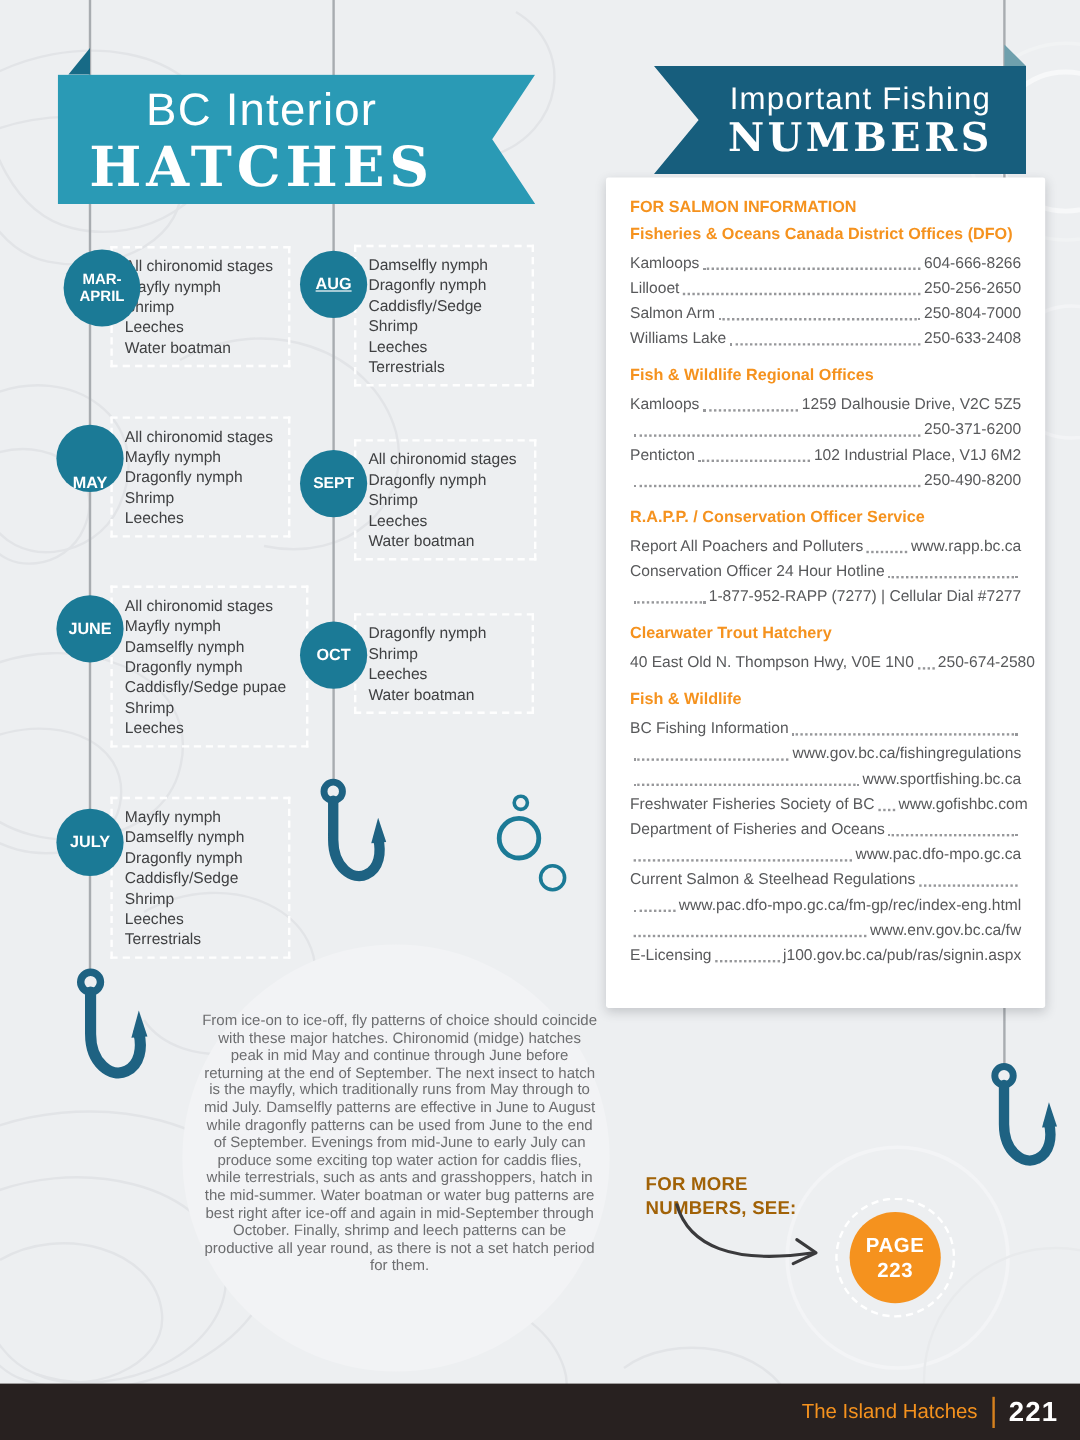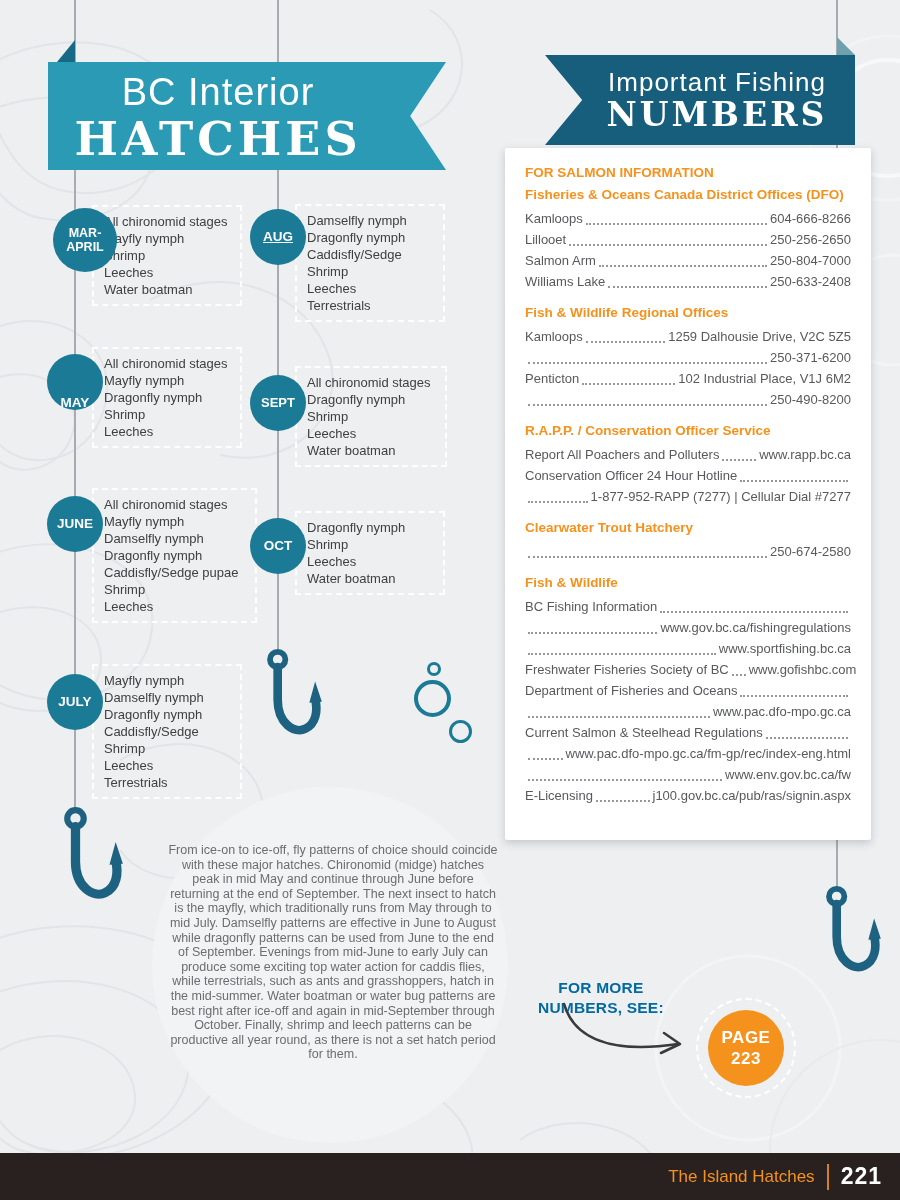--- a/index.html
+++ b/index.html
@@ -109,22 +109,22 @@
     border-radius:50%; background:#f2f3f5; z-index:1;
   }
   #notes-text {
     position:absolute; left:168px; top:843px; width:330px; z-index:2;
     font-size:12.5px; line-height:14.6px; color:#6c6d6f; text-align:center;
   }
 
   
   #more-label {
     position:absolute; left:538px; top:978px; z-index:3;
-    font-size:15.5px; font-weight:bold; color:#0369a1;
-    white-space:pre-line; line-height:1.3; letter-spacing:.2px;text-align:center;
+    font-size:15.5px; font-weight:bold; color:#a16207;
+    white-space:pre-line; line-height:1.3; letter-spacing:.2px;
   }
   #arrow { position:absolute; left:556px; top:1000px; z-index:3; }
   #page-ring {
     position:absolute; left:696px; top:998px; width:100px; height:100px;
     border:2px dashed #fff; border-radius:50%; z-index:2;
   }
   #page-badge {
     position:absolute; left:708px; top:1010px; width:76px; height:76px;
     border-radius:50%; background:var(--orange,#f5921e); color:#fff; z-index:3;
     display:flex; flex-direction:column; align-items:center; justify-content:center;
@@ -357,20 +357,21 @@
           <span class="dots"></span>
         </div>
         <div class="contact-line">
           <span class="dots"></span>
           <span class="val">1-877-952-RAPP (7277) | Cellular Dial #7277</span>
         </div>
       </div>
       <div class="card-section">
         <div class="sec-heading">Clearwater Trout Hatchery</div>
         <div class="contact-line">
+          <span class="lbl">40 East Old N. Thompson Hwy, V0E 1N0</span>
           <span class="dots"></span>
           <span class="val">250-674-2580</span>
         </div>
       </div>
       <div class="card-section">
         <div class="sec-heading">Fish &amp; Wildlife</div>
         <div class="contact-line">
           <span class="lbl">BC Fishing Information</span>
           <span class="dots"></span>
         </div>

